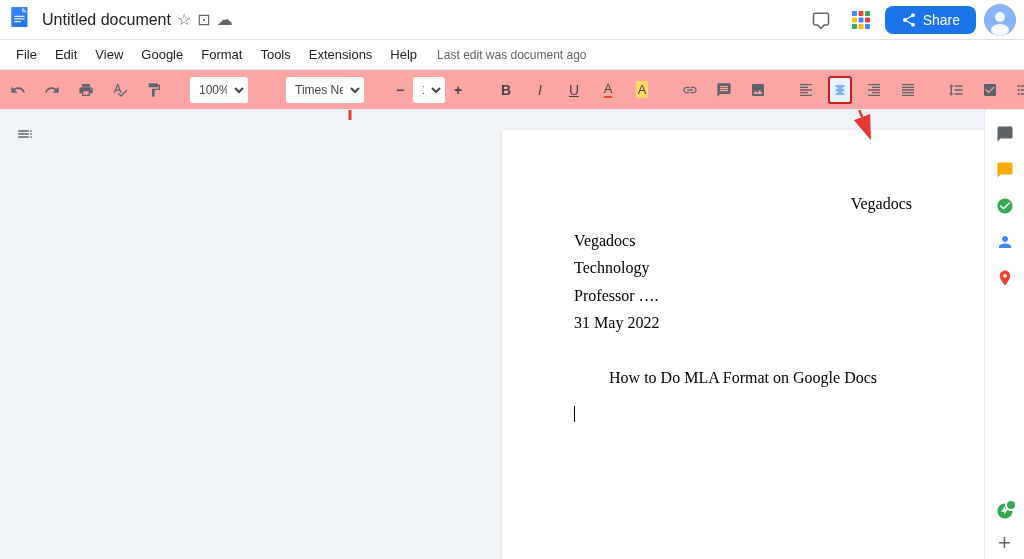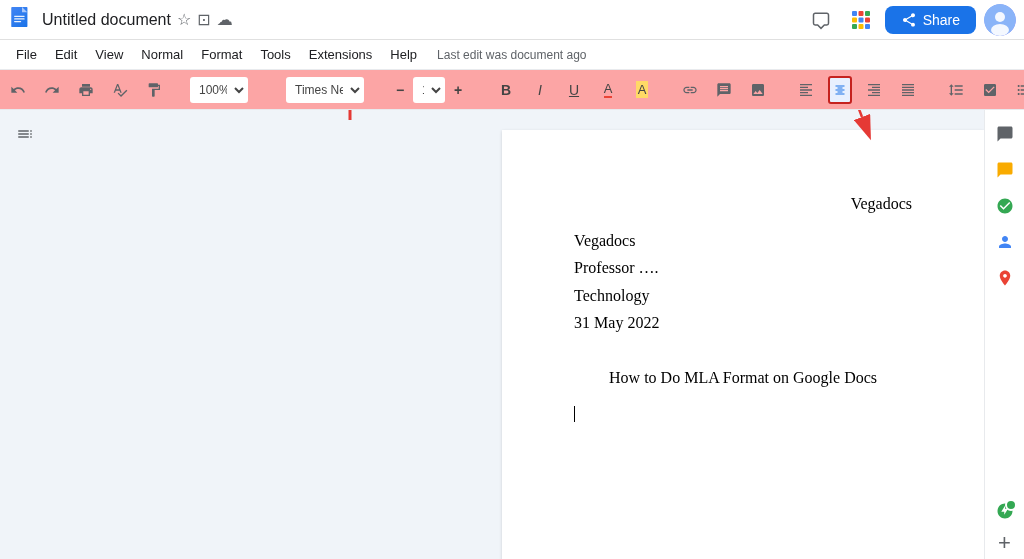--- a/index.html
+++ b/index.html
@@ -226,21 +226,21 @@
         </svg>
       </div>
     </div>
   </div>
 </div>
 
 <div id="menu-bar">
   <span class="menu-item">File</span>
   <span class="menu-item">Edit</span>
   <span class="menu-item">View</span>
-  <span class="menu-item">Normal</span>
+  <span class="menu-item">Google</span>
   <span class="menu-item">Format</span>
   <span class="menu-item">Tools</span>
   <span class="menu-item">Extensions</span>
   <span class="menu-item">Help</span>
   <span class="menu-last-edit">Last edit was document ago</span>
 </div>
 
 <div id="toolbar-wrapper" style="position:relative;">
   <div id="toolbar">
 
@@ -428,22 +428,22 @@
           </marker>
         </defs>
       </svg>
 
       <div class="doc-header-right">
         <span>Vegadocs</span>
       </div>
 
       <div class="doc-body">
         <p>Vegadocs</p>
+        <p>Technology</p>
         <p>Professor ….</p>
-        <p>Technology</p>
         <p>31 May 2022</p>
       </div>
 
       <div class="doc-title-center">
         <span>How to Do MLA Format on Google Docs</span>
       </div>
 
       <div style="margin-top:8px;">
         <span class="cursor-line"></span>
       </div>

